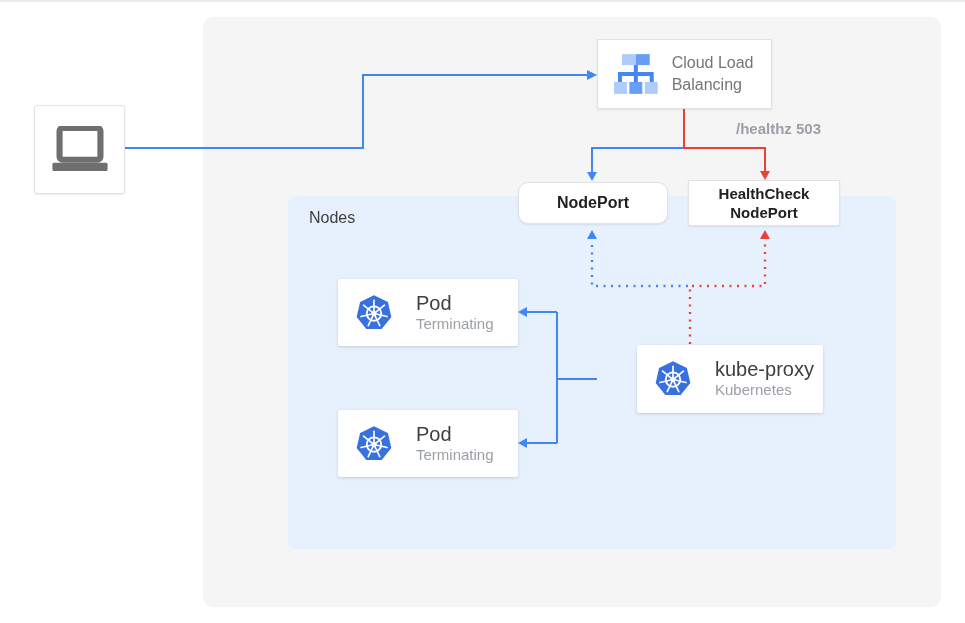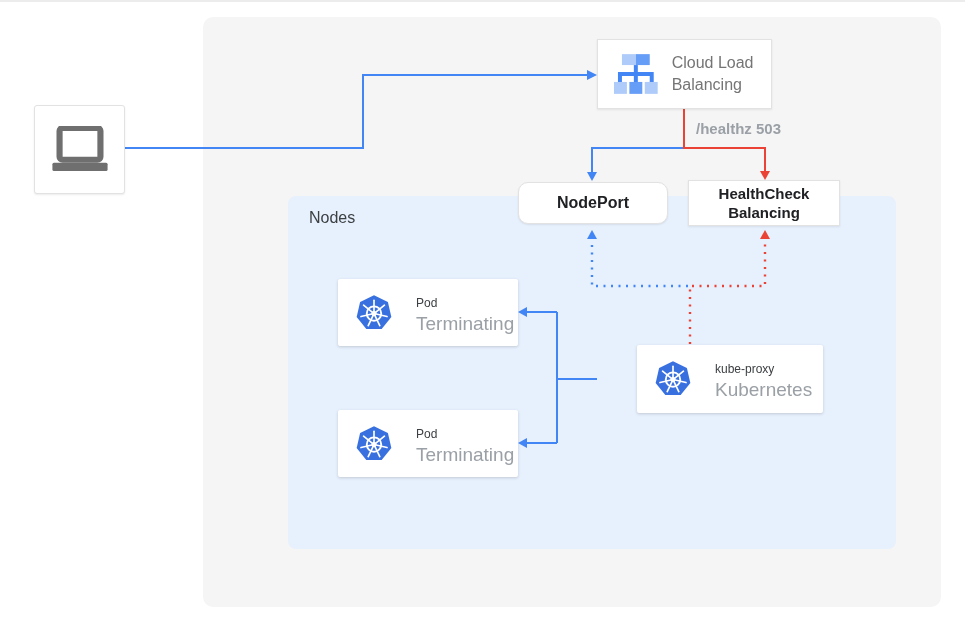--- a/index.html
+++ b/index.html
@@ -22,23 +22,23 @@
   .clb-box{left:597px;top:39px;width:175px;height:70px;padding-left:14px;}
   .clb-text{margin-left:12px;font-size:16px;line-height:22px;color:var(--lb-text);width:100px;}
   .port-box{justify-content:center;text-align:center;font-weight:bold;color:var(--bold-text);}
   .nodeport-box{left:518px;top:182px;width:150px;height:42px;font-size:16px;border-radius:10px;}
   .healthcheck-box{left:688px;top:180px;width:152px;height:46px;font-size:15px;line-height:19px;padding:0 14px;}
   .k8s-box{padding-left:16px;}
   .pod1-box{left:338px;top:279px;width:180px;height:67px;}
   .pod2-box{left:338px;top:410px;width:180px;height:67px;}
   .kubeproxy-box{left:597px;top:345px;width:186px;height:68px;margin-left:40px;}
   .k8s-text{margin-left:22px;}
-  .k8s-title{font-size:12px;line-height:22px;color:var(--title-text);}
-  .k8s-subtitle{font-size:19px;line-height:20px;color:var(--subtitle-text);}
-  .healthz-label{position:absolute;left:696px;top:120px;z-index:4;font-size:15px;font-weight:bold;color:var(--subtitle-text);}
+  .k8s-title{font-size:20px;line-height:22px;color:var(--title-text);}
+  .k8s-subtitle{font-size:15px;line-height:20px;color:var(--subtitle-text);}
+  .healthz-label{position:absolute;left:736px;top:120px;z-index:4;font-size:15px;font-weight:bold;color:var(--subtitle-text);}
   .icon{display:block;}
 </style>
 </head>
 <body>
 
 <svg width="0" height="0" style="position:absolute">
   <defs>
     <symbol id="k8s-logo" viewBox="0 0 36 36">
       <polygon points="18,2 30.5,8 33.6,21.6 24.9,32.4 11.1,32.4 2.4,21.6 5.5,8" fill="var(--kubernetes-blue)"></polygon>
       <circle cx="18" cy="18.5" r="6.5" fill="none" stroke="#fff" stroke-width="1.7"></circle>
@@ -108,21 +108,21 @@
     <div class="clb-text">Cloud Load Balancing</div>
   </div>
 
   <div class="healthz-label">/healthz 503</div>
 
   <div class="box bordered port-box nodeport-box">
     <span>NodePort</span>
   </div>
 
   <div class="box bordered port-box healthcheck-box">
-    <span>HealthCheck Balancing</span>
+    <span>HealthCheck NodePort</span>
   </div>
 
   <div class="box shadowed k8s-box pod1-box">
     <svg class="icon" width="40" height="40" viewBox="0 0 36 36">
       <use href="#k8s-logo"></use>
     </svg>
     <div class="k8s-text">
       <div class="k8s-title">Pod</div>
       <div class="k8s-subtitle">Terminating</div>
     </div>

